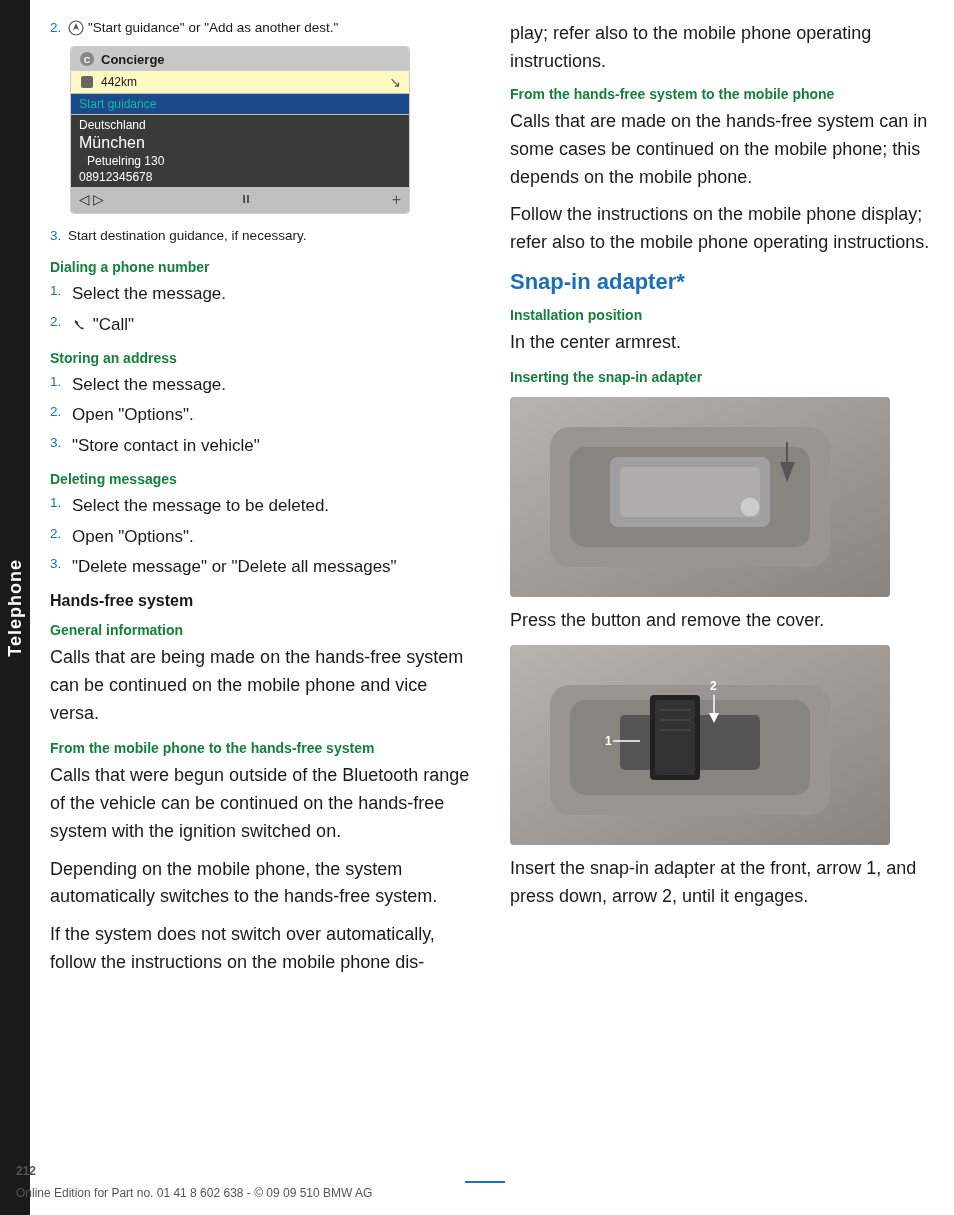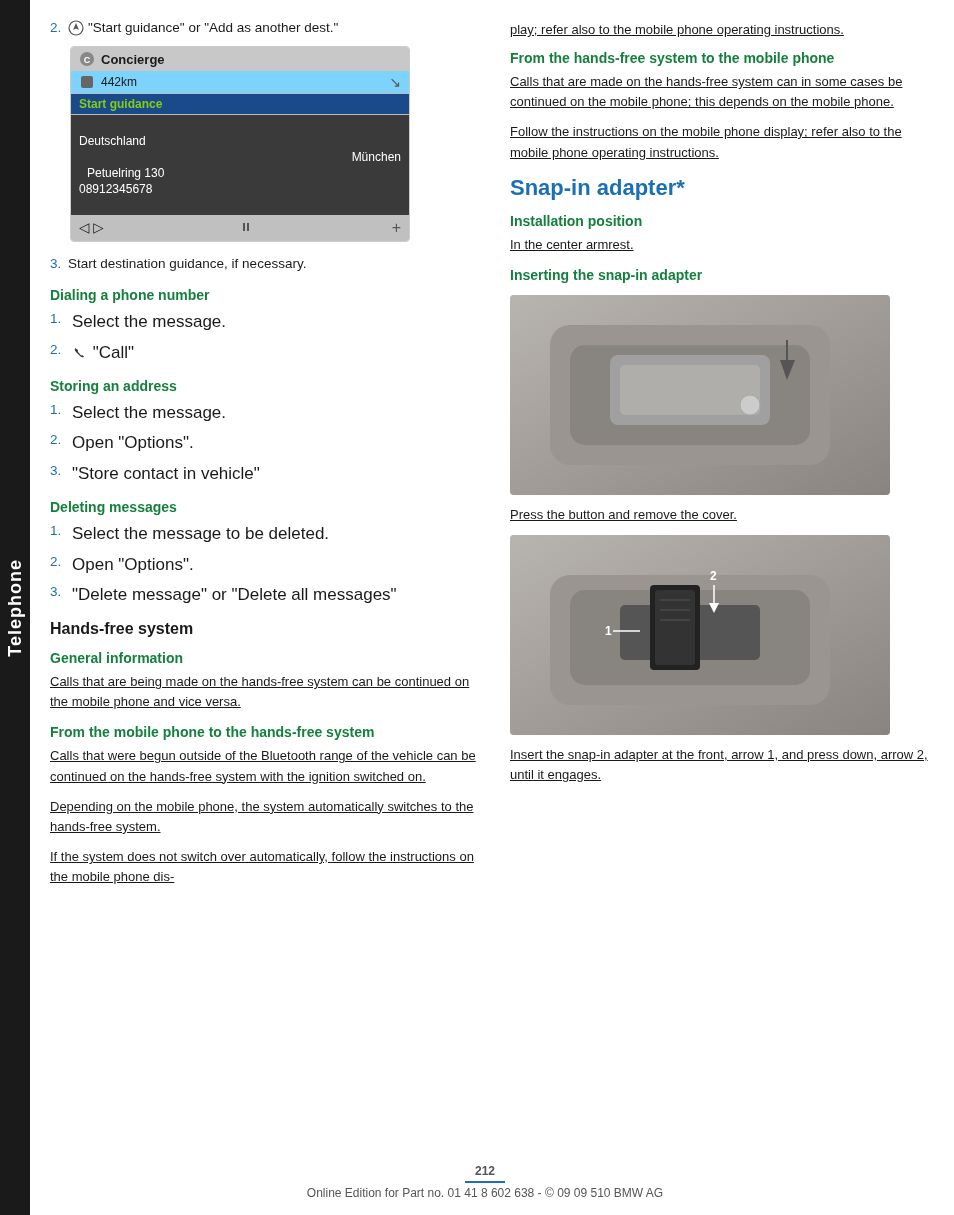--- a/index.html
+++ b/index.html
@@ -70,22 +70,21 @@
     .section-heading-large {
       color: #1a6fb5;
       font-weight: bold;
       font-size: 22px;
       margin-bottom: 2px;
     }
 
     p {
       margin-bottom: 10px;
       line-height: 1.55;
-      font-size: 13px;
-      text-decoration: underline;
+      font-size: 18px;
     }
 
     .step-list {
       margin-bottom: 12px;
       padding-left: 0;
       list-style: none;
     }
 
     .step-list li {
       display: flex;
@@ -135,28 +134,28 @@
 
     .screen-row {
       display: flex;
       align-items: center;
       padding: 3px 8px;
       font-size: 12px;
       border-bottom: 1px solid #bbb;
     }
 
     .screen-row.km-row {
-      background: #7dd3fc;
+      background: #fef9c3;
       justify-content: space-between;
     }
 
     .screen-row.highlighted {
       background: #1a4a8a;
-      color: #84cc16;
-      font-weight: bold;
+      color: #14b8a6;
+      font-weight: normal;
     }
 
     .screen-arrow {
       font-size: 14px;
       color: #555;
     }
 
     .screen-plus {
       color: #555;
       font-size: 16px;
@@ -165,21 +164,20 @@
     .section-divider {
       margin-bottom: 12px;
     }
 
     
     .footer {
       position: absolute;
       bottom: 15px;
       left: 16px;
       right: 0;
-      text-align: center;
       font-size: 12px;
       color: #555;
     }
 
     .footer-page {
       font-weight: bold;
       margin-bottom: 3px;
     }
 
     .footer-line {
@@ -237,23 +235,23 @@
               <rect x="2" y="2" width="12" height="12" rx="2" fill="#666"></rect>
             </svg>
             <span>442km</span>
           </span>
           <span class="screen-arrow">↘</span>
         </div>
 
         <div class="screen-row highlighted">
           <span>Start guidance</span>
         </div>
-        <div style="background:#3a3a3a; color:#fff; display:flex; flex-direction:column; padding:18px 8px;">
+        <div style="background:#3a3a3a; color:#fff; display:flex; flex-direction:column; padding:2px 8px;">
           <span style="font-size:12px; padding:1px 0;">Deutschland</span>
-          <span style="font-size:12px; padding:1px 0;text-align:right;">München</span>
+          <span style="font-size:16px; padding:1px 0;">München</span>
           <span style="font-size:12px; padding:1px 0;margin-left:8px;">Petuelring 130</span>
           <span style="font-size:12px; padding:1px 0;">08912345678</span>
         </div>
         <div style="background:#c0c0c0; display:flex; justify-content:space-between; padding:4px 8px;">
           <span>◁  ▷</span>
           <svg width="16" height="16" viewBox="0 0 16 16">
             <line x1="4" y1="4" x2="4" y2="12" stroke="#555" stroke-width="2"></line>
             <line x1="8" y1="4" x2="8" y2="12" stroke="#555" stroke-width="2"></line>
           </svg>
           <span class="screen-plus">+</span>

